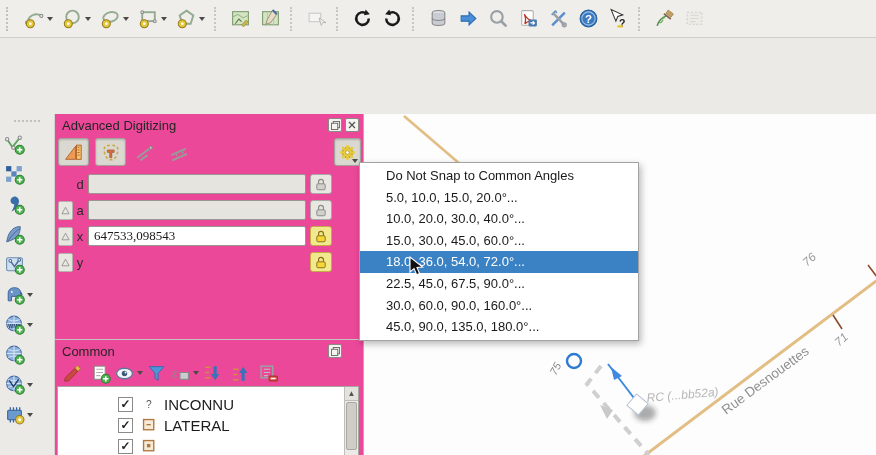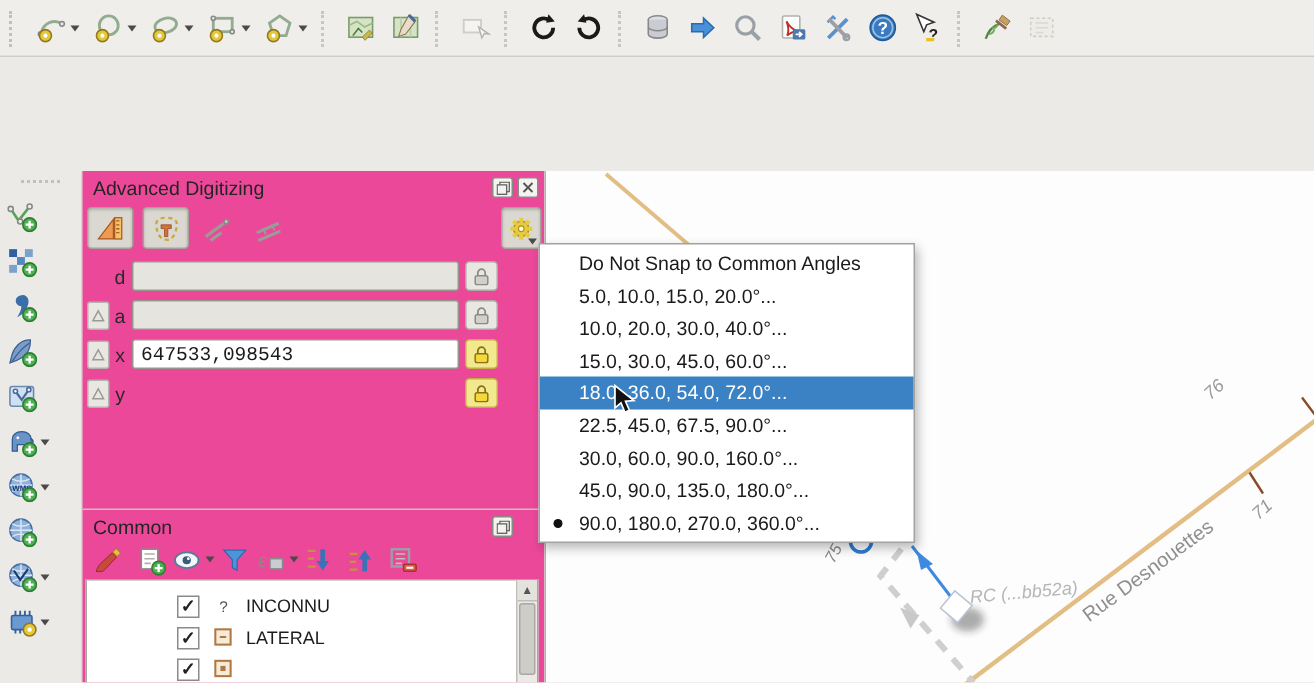--- a/index.html
+++ b/index.html
@@ -25,39 +25,39 @@
 .panel{position:absolute;left:55px;width:308px;background:#ec4899}
 #advpanel{top:114px;height:226px;border-bottom:1px solid #c6c4be}
 #layerspanel{top:340px;bottom:0}
 .ptitle{position:absolute;left:7px;top:4px;font-size:13px;color:#242424}
 .winbtn{position:absolute;top:4px;width:14px;height:14px;border:1px solid #8a8a86;border-radius:2px;background:#f4f3f0;display:flex;align-items:center;justify-content:center;font-size:9px;color:#555}
 .ptool{position:absolute;display:flex;align-items:center;justify-content:center;border-radius:3px}
 .ptool.pressed{background:#dbd8d1;border:1px solid #a5a29b;box-shadow:inset 0 1px 2px rgba(0,0,0,.18)}
 .cadrow{position:absolute;left:0;width:100%;height:21px}
 .deltabtn{position:absolute;left:3px;top:1px;width:15px;height:19px;border:1px solid #b4b2ac;border-radius:2px;background:#e9e7e2;display:flex;align-items:center;justify-content:center}
 .cadlbl{position:absolute;left:19px;top:3px;width:12px;text-align:center;font-size:13px;color:#2a2a2a}
-.cadrow input{position:absolute;left:33px;top:0;width:218px;height:20px;border:1px solid #999690;border-radius:2px;font-size:13px;padding:0 5px;font-family:Liberation Mono, monospace;background:#fff;color:#1a1a1a}
+.cadrow input{position:absolute;left:33px;top:0;width:218px;height:20px;border:1px solid #999690;border-radius:2px;font-size:13px;padding:0 5px;font-family:Liberation Serif, serif;background:#fff;color:#1a1a1a}
 .cadrow input:disabled{background:#e6e4df}
 .lockbtn{position:absolute;left:255px;top:0;width:22px;height:20px;border:1px solid #aaa8a2;border-radius:3px;background:#e9e7e2;display:flex;align-items:center;justify-content:center}
 .lockbtn.locked{background:#f2e98e;border-color:#c4ab45}
 
 #ltool{position:absolute;left:0;top:20px;width:100%;height:26px;display:flex;align-items:center;padding-left:6px;gap:6px}
 .ltbtn{width:22px;height:22px;display:flex;align-items:center;justify-content:center;position:relative}
 #llist{position:absolute;left:2px;right:4px;top:46px;bottom:0;background:#fff;border:1px solid #a8a6a0;border-bottom:none}
 .lrow{position:absolute;left:0;height:20px;width:100%;display:flex;align-items:center}
 .lcheck{position:absolute;left:60px;width:15px;height:15px;border:1px solid #8a8a86;background:#fff;display:flex;align-items:center;justify-content:center;font-size:12px;color:#222;font-weight:bold}
 .lsym{position:absolute;left:83px;width:17px;height:17px;display:flex;align-items:center;justify-content:center}
-.llabel{position:absolute;left:106px;font-size:12px;color:#1c1c1c}
+.llabel{position:absolute;left:106px;font-size:15px;color:#1c1c1c}
 #lscroll{position:absolute;right:0;top:0;bottom:0;width:14px;background:#eceae6;border-left:1px solid #c0beb8}
 #lscroll .up{height:14px;display:flex;align-items:center;justify-content:center;font-size:8px;color:#555;background:#e4e2dd;border-bottom:1px solid #c0beb8}
 #lscroll .thumb{margin:1px 1px;height:48px;background:#cfcdc7;border:1px solid #aaa8a2;border-radius:2px}
 
 #canvas{position:absolute;left:363px;top:114px;right:0;bottom:0;background:#fdfdfd;border-left:1px solid #b2b0aa}
 
-#anglemenu{position:absolute;left:359px;top:162px;width:251px;background:#fff;border:1px solid #a2a2a2;box-shadow:2px 3px 7px rgba(0,0,0,.28);z-index:30;padding:2px 0}
+#anglemenu{position:absolute;left:359px;top:162px;width:280px;background:#fff;border:1px solid #a2a2a2;box-shadow:2px 3px 7px rgba(0,0,0,.28);z-index:30;padding:2px 0}
 .mitem{height:21.6px;line-height:21.6px;padding-left:26px;font-size:13px;color:#1a1a1a;white-space:nowrap;position:relative}
 .mitem.hl{background:#3a82c4;color:#fff}
 .mitem .bullet{position:absolute;left:9px;top:8px;width:6px;height:6px;border-radius:50%;background:#111}
 #cursor{position:absolute;left:409px;top:256px;z-index:40;pointer-events:none}
 svg text{font-family:"Liberation Sans",sans-serif}
 </style>
 </head>
 <body>
 
 <div id="tb1" class="tbrow">
@@ -1051,18 +1051,17 @@
 
 <div id="anglemenu">
     <div class="mitem">Do Not Snap to Common Angles</div>
     <div class="mitem">5.0, 10.0, 15.0, 20.0°...</div>
     <div class="mitem">10.0, 20.0, 30.0, 40.0°...</div>
     <div class="mitem">15.0, 30.0, 45.0, 60.0°...</div>
     <div class="mitem hl">18.0, 36.0, 54.0, 72.0°...</div>
     <div class="mitem">22.5, 45.0, 67.5, 90.0°...</div>
     <div class="mitem">30.0, 60.0, 90.0, 160.0°...</div>
     <div class="mitem">45.0, 90.0, 135.0, 180.0°...</div>
-    <div class="mitem"><span class="bullet"></span>90.0, 180.0, 270.0, 360.0°...</div>
   </div>
 
 <svg id="cursor" width="16" height="22" viewBox="0 0 16 22">
     <path d="M1 1v15l4-3.4 2.6 6.2 3-1.3-2.6-6 5.6-.5z" fill="#111" stroke="#fff" stroke-width="1.1"></path>
   </svg>
 
 </body></html>

